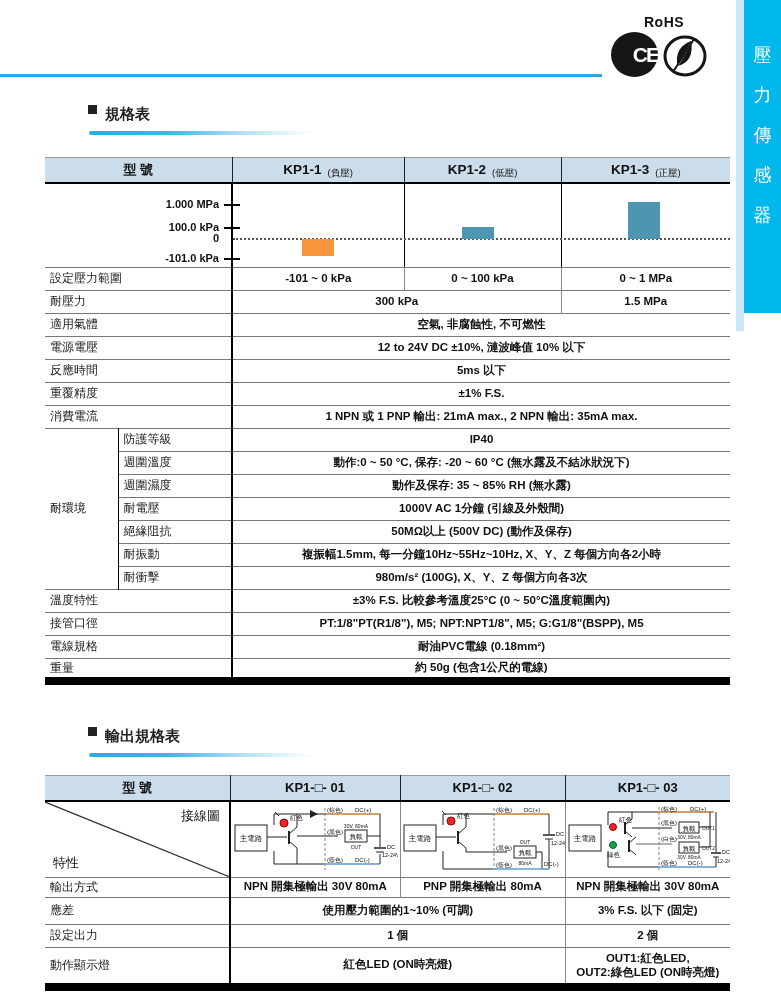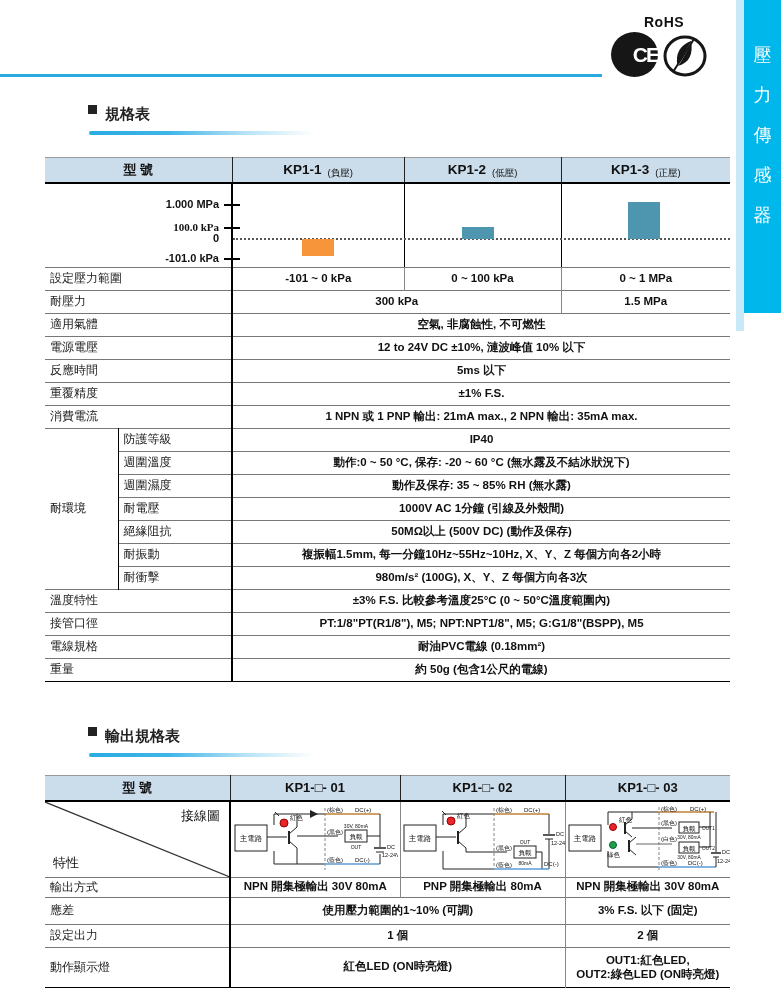--- a/index.html
+++ b/index.html
@@ -35,21 +35,21 @@
   .thead th + th{border-left:1px solid #222;}
   .mname{font-size:13.5px;font-weight:bold;}
   .mtype{font-size:9.5px;font-weight:normal;margin-left:6px;position:relative;top:2px;}
   .lbl{text-align:left;font-weight:normal;font-size:12px;color:#222;}
   .grp{text-align:left;font-size:12px;vertical-align:middle;}
   .sb{border-left:1px solid #000;}
   .vb{border-left:2px solid #000;}
   .vt{border-left:1px solid #888;}
   .val{text-align:center;font-weight:bold;font-size:11.5px;color:#111;}
   .r23{height:23px;}
-  .last{border-bottom:1px solid #000000;}
+  .last{border-bottom:8px solid #000000;}
   
   .chartcell{padding:0;}
   .chart{position:relative;width:685px;height:83px;}
   .axis{position:absolute;left:186px;top:0;width:2px;height:83px;background:#000;}
   .cdiv{position:absolute;top:0;width:1px;height:83px;background:#000;}
   .tick{position:absolute;left:179px;width:16px;height:2px;background:#000;}
   .tickl{position:absolute;left:0;width:174px;text-align:right;font-size:11px;font-weight:bold;}
   .zero{position:absolute;left:188px;top:54px;width:497px;height:0;border-top:2px dotted #555;}
   .bar{position:absolute;}
   
@@ -108,21 +108,21 @@
       <tr class="thead">
     <th colspan="2">型 號</th>
     <th><span class="mname">KP1-1</span><span class="mtype">(負壓)</span></th>
     <th><span class="mname">KP1-2</span><span class="mtype">(低壓)</span></th>
     <th><span class="mname">KP1-3</span><span class="mtype">(正壓)</span></th>
   </tr>
   <tr>
     <td colspan="5" class="chartcell">
       <div class="chart">
         <span class="tickl" style="top:14px;">1.000 MPa</span>
-        <span class="tickl" style="top:37px;font-family:Liberation Serif, serif;">100.0 kPa</span>
+        <span class="tickl" style="top:37px;">100.0 kPa</span>
         <span class="tickl" style="top:48px;">0</span>
         <span class="tickl" style="top:68px;">-101.0 kPa</span>
         <div class="tick" style="top:20px;"></div>
         <div class="tick" style="top:43px;"></div>
         <div class="tick" style="top:74px;"></div>
         <div class="axis"></div>
         <div class="cdiv" style="left:359px;"></div>
         <div class="cdiv" style="left:516px;"></div>
         <div class="zero"></div>
         <div class="bar" style="left:257px;top:55px;width:32px;height:17px;background:#F7953B;"></div>

